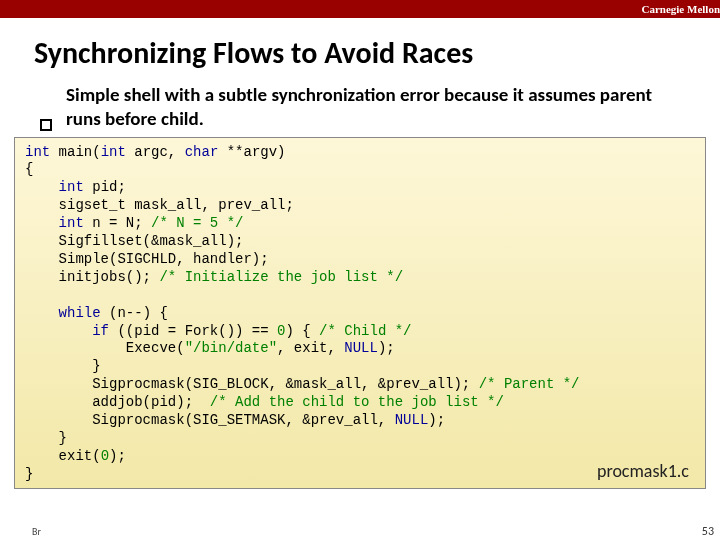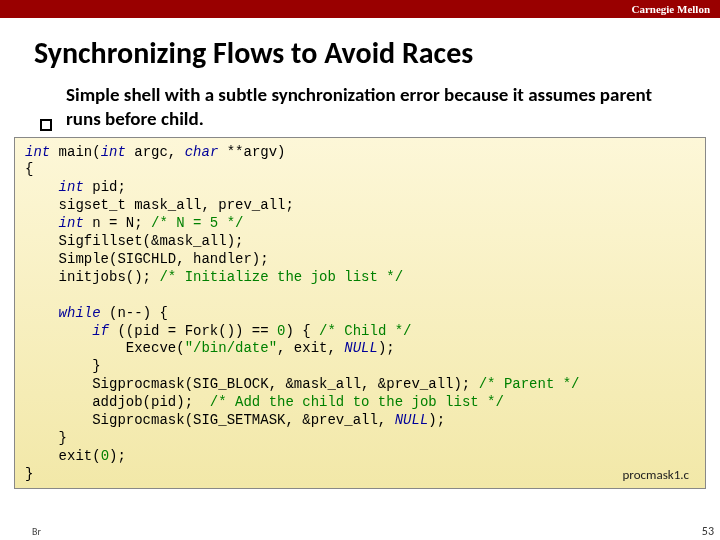--- a/index.html
+++ b/index.html
@@ -11,21 +11,20 @@
     position: relative;
     overflow: hidden;
   }
   .topbar {
     height: 18px;
     background: #990000;
     color: #fff;
     font-size: 11px;
     font-weight: bold;
     text-align: right;
-    padding-right: 10px;
     line-height: 18px;
     font-family: Georgia, 'Times New Roman', serif;
   }
   .title {
     font-size: 30px;
     font-weight: bold;
     color: #000;
     margin: 16px 0 12px 34px;
   }
   .bullet-row {
@@ -54,30 +53,30 @@
     font-family: "Courier New", monospace;
     font-size: 14px;
     line-height: 1.28;
     position: relative;
     height: 352px;
   }
   .codebox pre {
     font-family: inherit;
     white-space: pre;
   }
-  .kw { color: #000099; font-weight: normal; font-style: italic; }
+  .kw { color: #000099; font-weight: normal; }
   .str { color: #008000; }
   .num { color: #008000; }
   .com { color: #008000; }
   .filename {
     position: absolute;
     right: 16px;
     bottom: 4px;
     font-family: Calibri, Arial, sans-serif;
-    font-size: 13px;
+    font-size: 18px;
     color: #222;
   }
   .pagenum {
     position: absolute;
     right: 6px;
     bottom: 2px;
     font-size: 12px;
     color: #333;
   }
   .footer-left {

